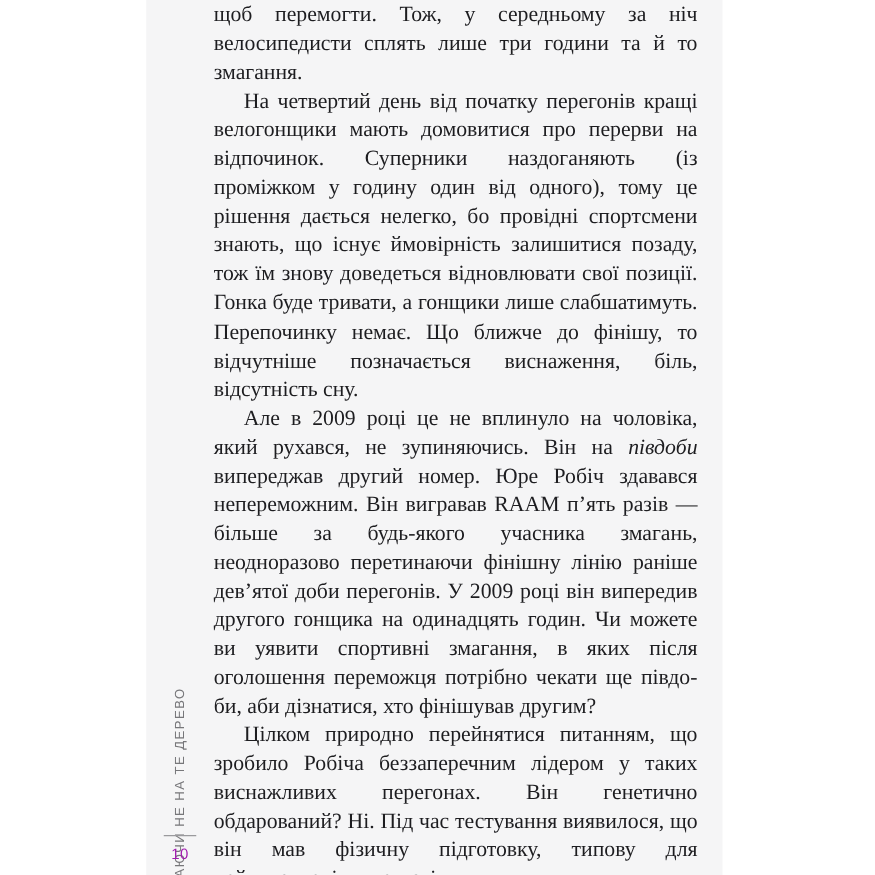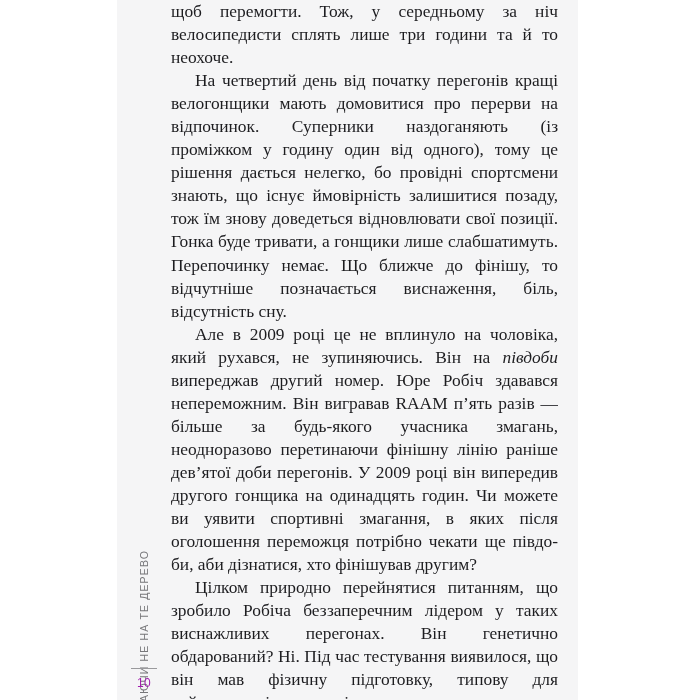--- a/index.html
+++ b/index.html
@@ -121,20 +121,20 @@
     <div class="running-head">ЛАЮЧИ НЕ НА ТЕ ДЕРЕВО</div>
 
     <div class="folio-block">
       <div class="folio-rule"></div>
       <div class="folio-number">10</div>
     </div>
   </div>
 
   <div class="text-col">
     <div class="body-text" id="body-text">
-        <p class="no-indent"><span>щоб перемогти. Тож, у середньому за ніч велосипеди­сти сплять лише три години та й то неохоче.</span></p>
+        <p class="no-indent"><span>щоб перемогти. Тож, у середньому за ніч велосипеди­сти сплять лише три години та й то змагання.</span></p>
         <p><span>На четвертий день від початку перегонів кращі ве­логонщики мають домовитися про перерви на відпо­чинок. Суперники наздоганяють (із проміжком у годи­ну один від одного), тому це рішення дається нелегко, бо провідні спортсмени знають, що існує ймовірність залишитися позаду, тож їм знову доведеться віднов­лювати свої позиції. Гонка буде тривати, а гонщики лише слабшатимуть. Перепочинку немає. Що ближче до фінішу, то відчутніше позначається виснаження, біль, відсутність сну.</span></p>
         <p><span>Але в 2009 році це не вплинуло на чоловіка, який рухався, не зупиняючись. Він на </span><i>півдоби</i><span> випереджав другий номер. Юре Робіч здавався непереможним. Він вигравав RAAM п’ять разів — більше за будь-якого учасника змагань, неодноразово перетинаючи фініш­ну лінію раніше дев’ятої доби перегонів. У 2009 році він випередив другого гонщика на одинадцять годин. Чи можете ви уявити спортивні змагання, в яких піс­ля оголошення переможця потрібно чекати ще півдо­би, аби дізнатися, хто фінішував другим?</span></p>
         <p><span>Цілком природно перейнятися питанням, що зро­било Робіча беззаперечним лідером у таких виснаж­ливих перегонах. Він генетично обдарований? Ні. Під час тестування виявилося, що він мав фізичну підго­товку, типову для найвитриваліших атлетів.</span></p>
       </div>
   </div>
 
 </div>
 
 </body></html>

